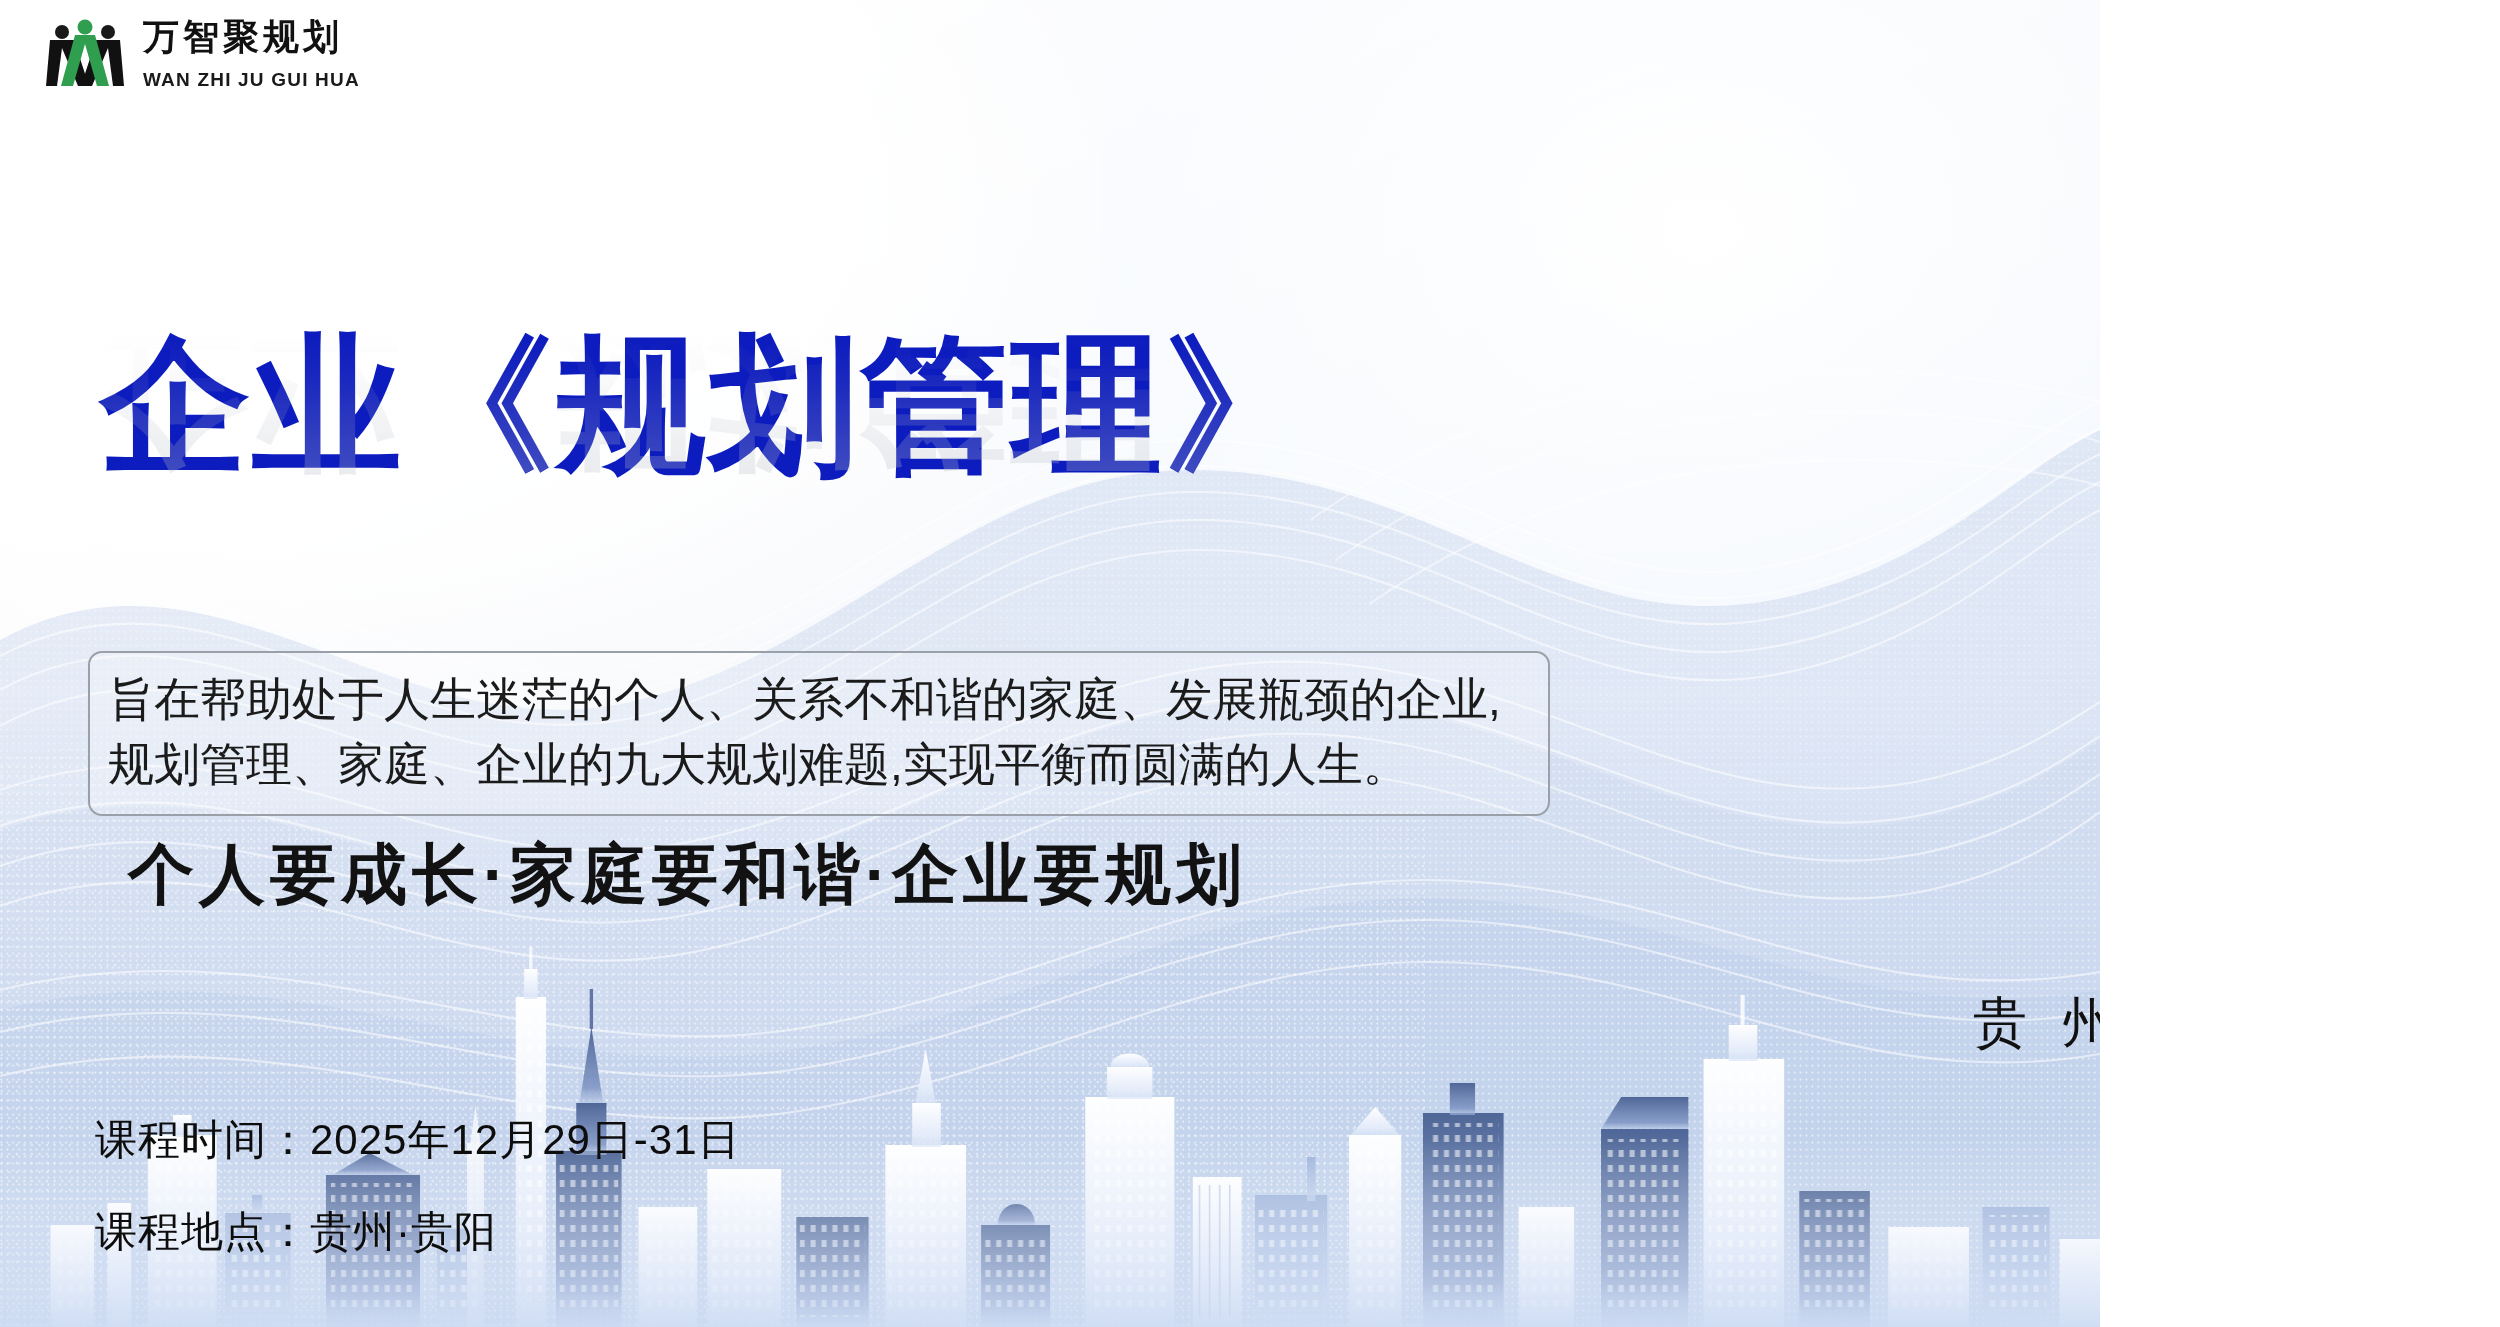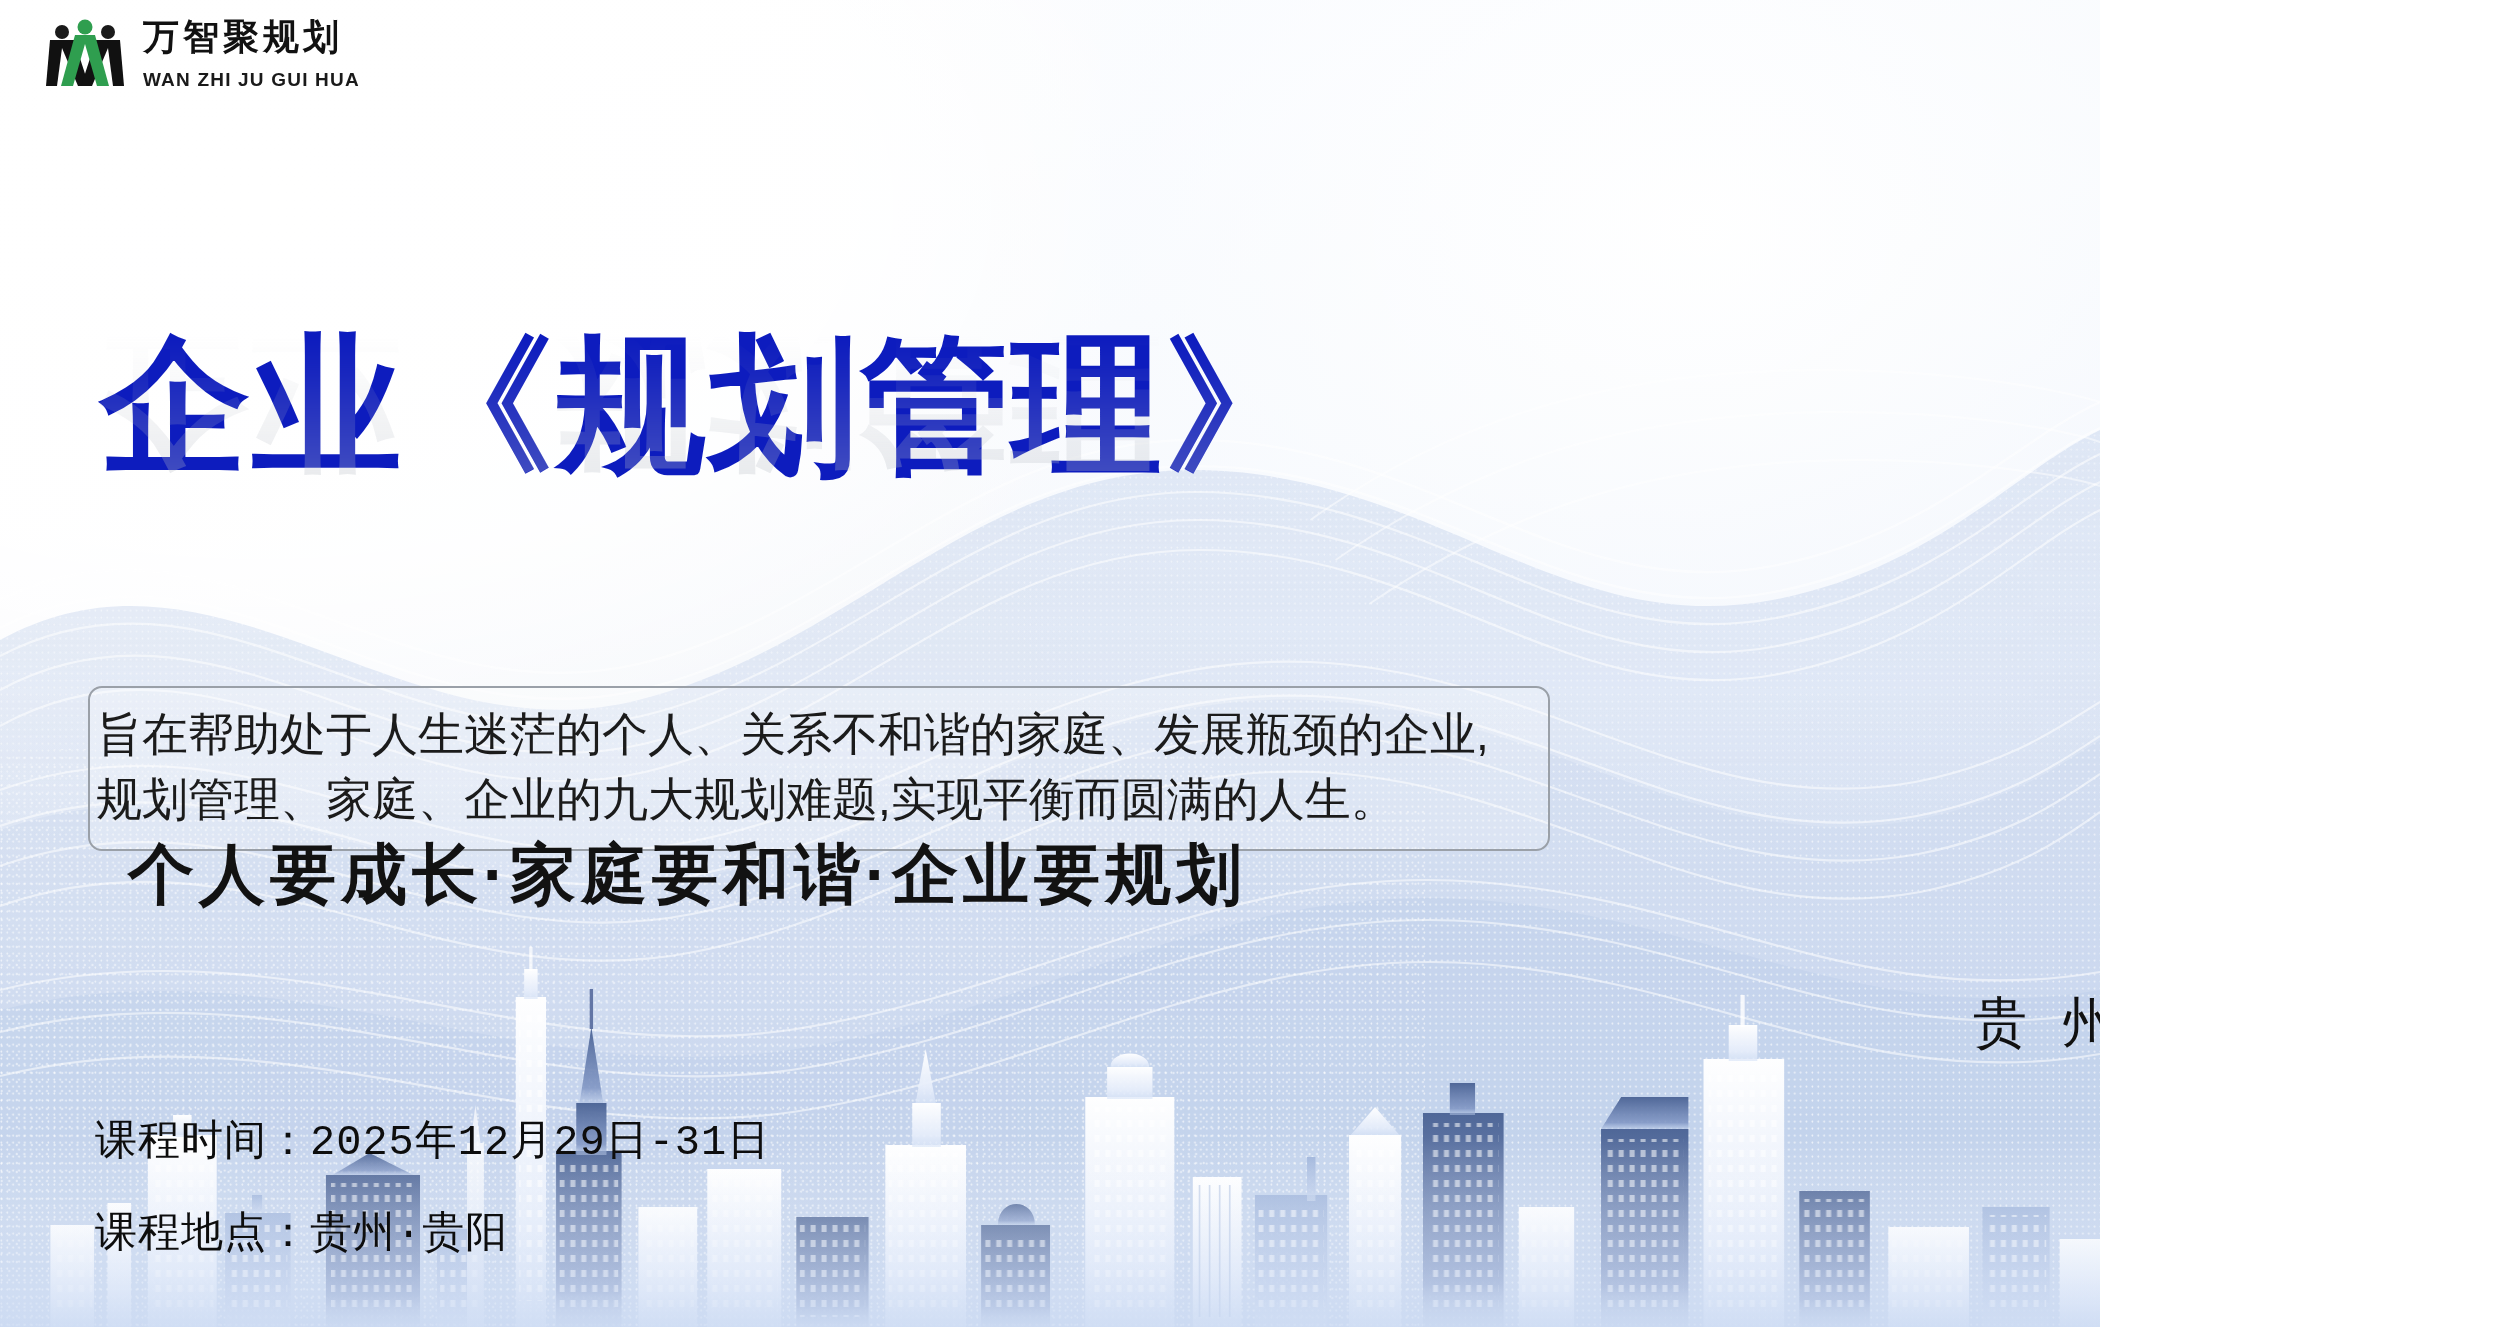--- a/index.html
+++ b/index.html
@@ -104,24 +104,24 @@
     mask-image: linear-gradient(to top,
         rgba(0,0,0,0) 6%, rgba(0,0,0,0.10) 28%, rgba(0,0,0,0.55) 100%);
     pointer-events: none;
     margin-top: -4px;
   }
 
   
   .desc-box {
     position: absolute;
     left: 88px;
-    top: 686px;
+    top: 651px;
     width: 1462px;
     box-sizing: border-box;
-    padding: 14px 22px 16px 6px;
+    padding: 14px 22px 16px 18px;
     border: 2px solid #9aa0a8;
     border-radius: 14px;
     background: rgba(255,255,255,0.22);
     z-index: 20;
   }
 
   .desc-line {
     font-family: "Liberation Sans", "DejaVu Sans", sans-serif;
     font-size: 46px;
     line-height: 1.42;
@@ -147,21 +147,21 @@
 
   
   .info-block {
     position: absolute;
     left: 95px;
     top: 1112px;
     z-index: 25;
   }
 
   .info-line {
-    font-family: Liberation Mono, monospace;
+    font-family: Liberation Sans, sans-serif;
     font-size: 42px;
     font-weight: 400;
     color: #0d0d0d;
     letter-spacing: 1px;
     white-space: nowrap;
     margin-bottom: 36px;
   }
   .info-line:last-child { margin-bottom: 0; }
 
   

